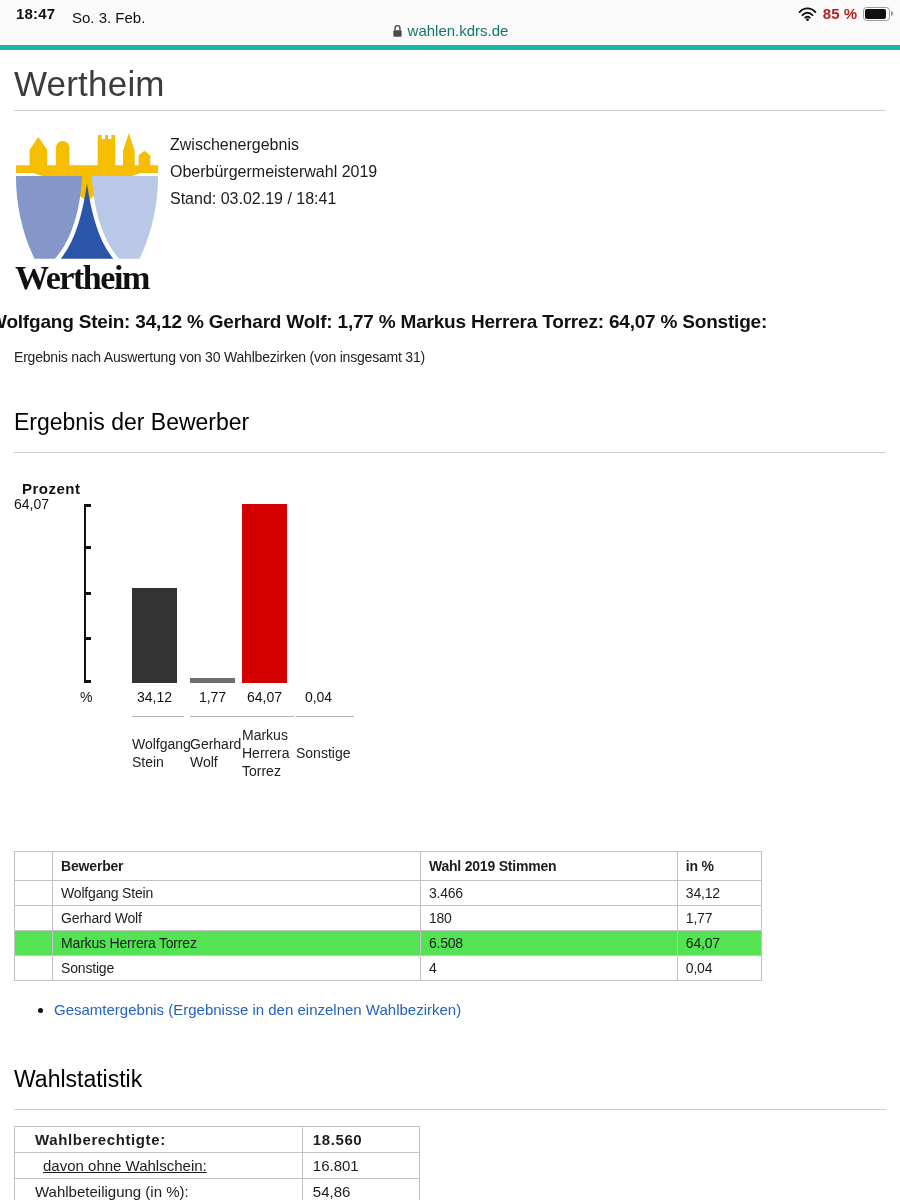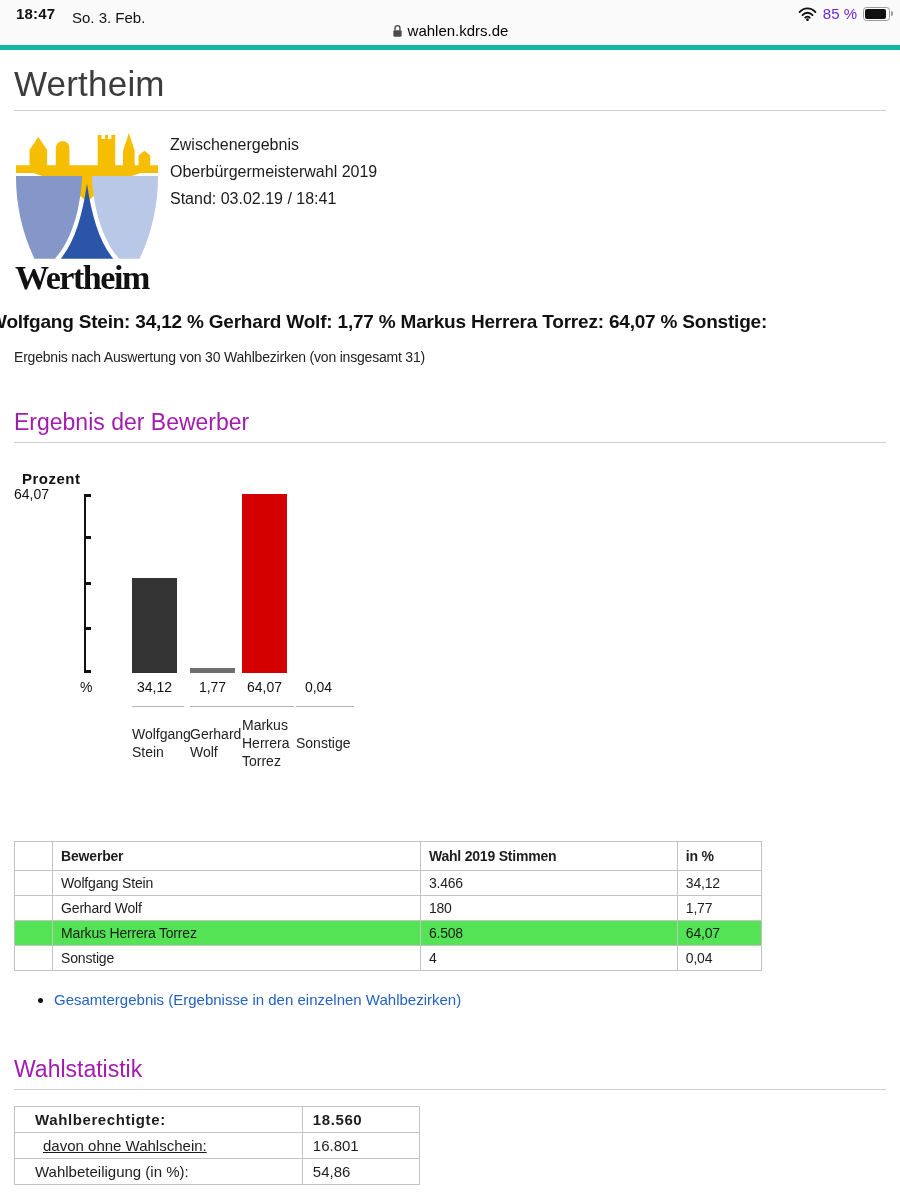--- a/index.html
+++ b/index.html
@@ -7,38 +7,38 @@
     width:900px;height:1200px;position:relative;overflow:hidden;
     font-family:"Liberation Sans",sans-serif;color:#222;
     -webkit-font-smoothing:antialiased;
   }
   
   .topbar{position:relative;height:45px;background:#fafafa;border-bottom:5px solid #14b8a6;}
   .statusrow{position:absolute;top:3px;left:0;right:0;height:20px;font-size:15px;color:#111;}
   .clock{position:absolute;left:16px;top:2px;font-weight:600;letter-spacing:.2px;}
   .date{position:absolute;left:72px;top:6px;font-weight:400;}
   .status-right{position:absolute;right:10px;top:2px;display:flex;align-items:center;gap:6px;}
-  .battery-label{font-size:15px;color:#6d28d9;}
+  .battery-label{font-size:15px;color:#b91c1c;font-weight:bold;}
   .battery{width:25px;height:12px;border:1px solid #9a9a9a;border-radius:3.5px;position:relative;display:inline-block;}
   .battery .fill{position:absolute;left:1px;top:1px;bottom:1px;width:85%;background:#111;border-radius:2px;}
   .battery .nub{position:absolute;right:-4px;top:3px;width:2.5px;height:5px;background:#9a9a9a;border-radius:0 2px 2px 0;}
-  .urlrow{position:absolute;top:22px;left:0;right:0;text-align:center;font-size:15px;color:#000000;}
+  .urlrow{position:absolute;top:22px;left:0;right:0;text-align:center;font-size:15px;color:#0f766e;}
   .urlrow .lock{vertical-align:-2px;margin-right:5px;}
   
   .content{padding:0 14px;}
   h1.pagetitle{font-size:35px;font-weight:400;color:#3c3c3c;margin:14px 0 0 0;
     padding-bottom:6px;border-bottom:1px solid #cfcfcf;letter-spacing:.2px;}
   .brandrow{display:flex;margin-top:14px;}
   .logo{width:146px;height:170px;flex:0 0 auto;}
   .brandinfo{margin-left:10px;padding-top:6px;font-size:16px;line-height:27px;color:#1c1c1c;}
   .ticker-clip{margin:16px 0 0 -14px;overflow:hidden;white-space:nowrap;}
   .ticker{display:inline-block;margin-left:-11px;font-weight:bold;font-size:19px;color:#111;letter-spacing:-.2px;}
   .note{font-size:14px;color:#222;margin-top:16px;letter-spacing:-.2px;}
-  h2.section{font-size:23px;font-weight:400;color:#a21caf;margin:44px 0 0 0;
-    padding-bottom:6px;border-bottom:1px solid #cfcfcf;}
+  h2.section{font-size:23px;font-weight:400;color:#000000;margin:44px 0 0 0;
+    padding-bottom:16px;border-bottom:1px solid #cfcfcf;}
   
   .chart{position:relative;height:310px;margin-top:27px;}
   .chart .ctitle{position:absolute;left:8px;top:0;font-weight:bold;font-size:15px;color:#111;letter-spacing:.5px;}
   .chart .ymax{position:absolute;left:0;top:16px;font-size:14px;color:#111;}
   .chart .axis{position:absolute;left:70px;top:24px;height:179px;border-left:2px solid #111;}
   .chart .tick{position:absolute;left:70px;width:7px;height:3px;background:#111;}
   .chart .unit{position:absolute;left:66px;top:209px;font-size:14px;color:#111;}
   .chart .bar{position:absolute;width:45px;}
   .chart .val{position:absolute;top:209px;width:57px;text-align:center;font-size:14px;color:#111;}
   .chart .caplin{position:absolute;top:236px;height:1px;background:#b5b5b5;}

